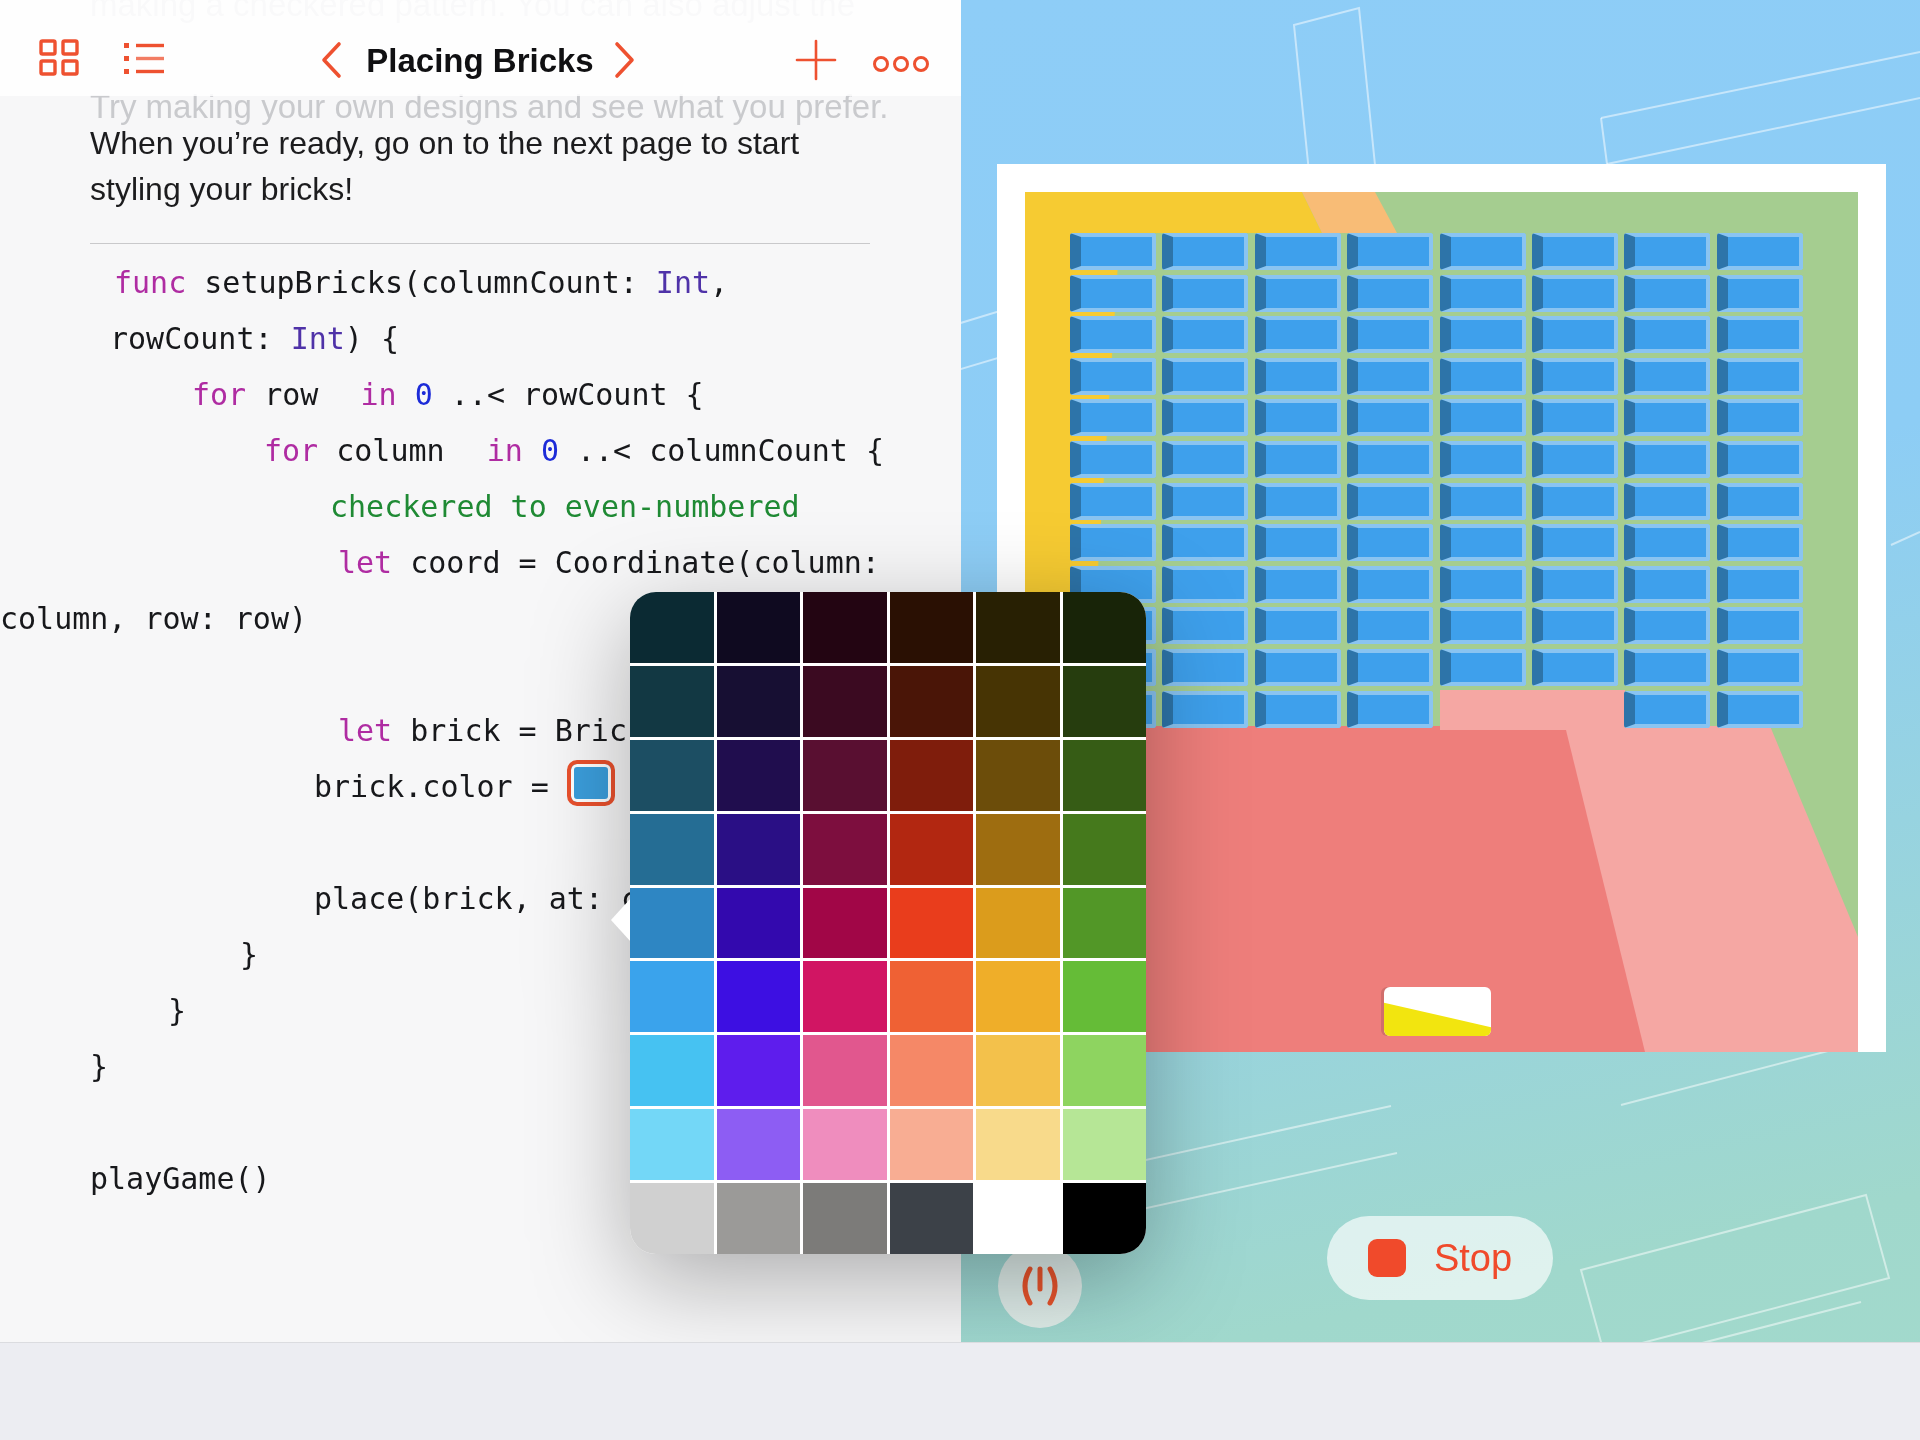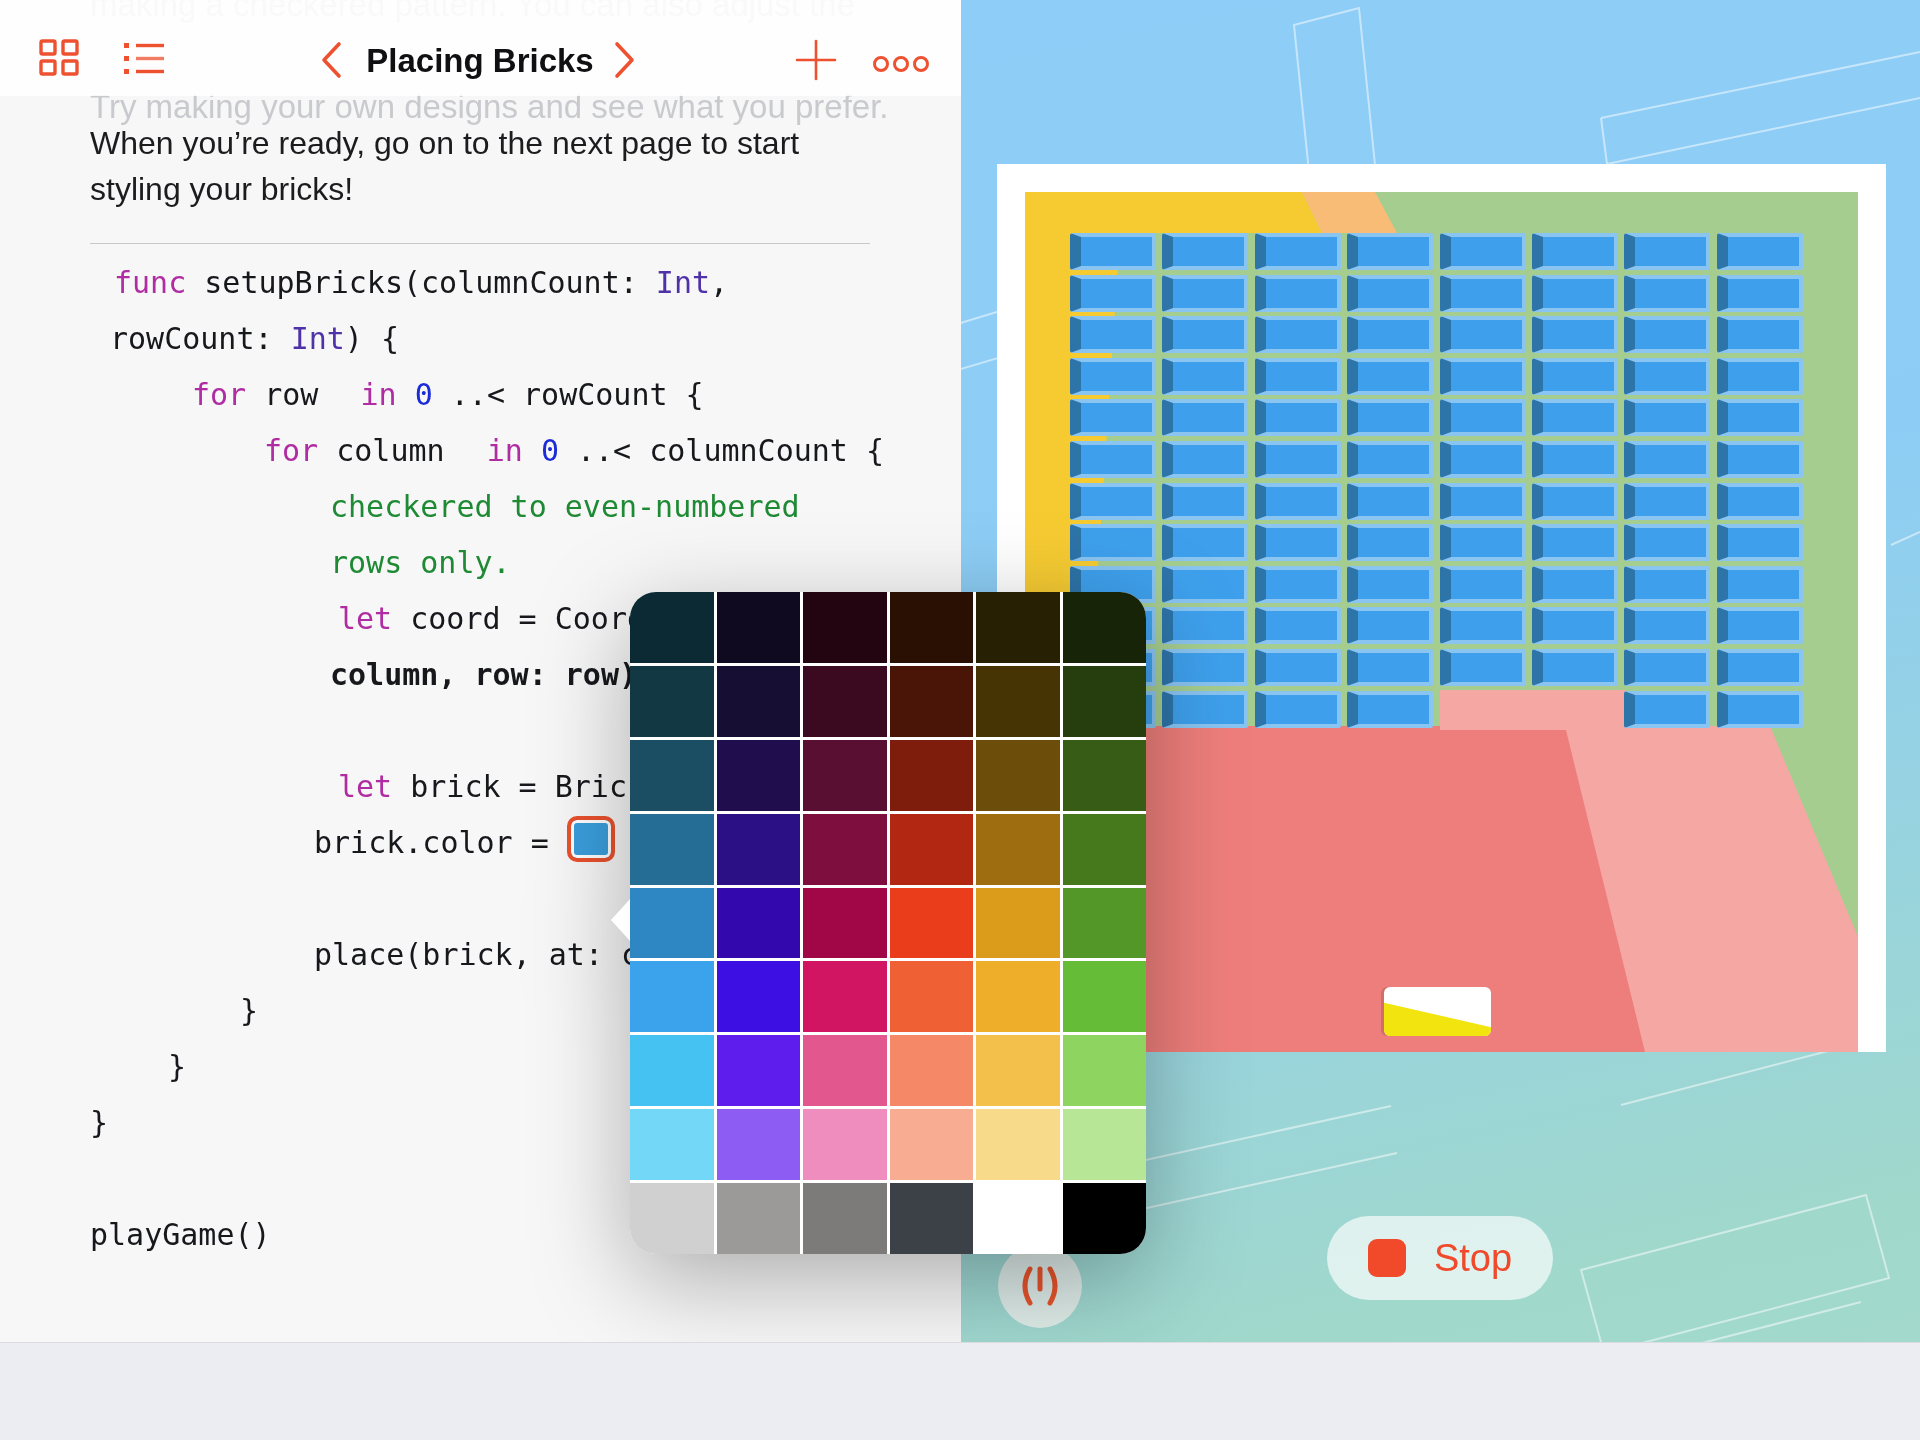--- a/index.html
+++ b/index.html
@@ -78,23 +78,22 @@
     <div class="faint-line" id="faint1">making a checkered pattern. You can also adjust the</div>
     <div class="faint-line" id="faint3">Try making your own designs and see what you prefer.</div>
     <div id="paragraph">When you’re ready, go on to the next page to start styling your bricks!</div>
     <div id="divider"></div>
     <div id="code-area">
         <div class="code-line" style="padding-left: 90px;"><span class="tk-kw">func</span><span class="tk-pl"> setupBricks(columnCount: </span><span class="tk-ty">Int</span><span class="tk-pl">,</span></div>
         <div class="code-line" style="padding-left: 110px;"><span class="tk-pl">rowCount: </span><span class="tk-ty">Int</span><span class="tk-pl">) {</span></div>
         <div class="code-line" style="padding-left: 168px;"><span class="tk-kw">for</span><span class="tk-pl"> row </span><span class="tk-kw">in</span><span class="tk-pl"> </span><span class="tk-num">0</span><span class="tk-pl"> ..&lt; rowCount {</span></div>
         <div class="code-line" style="padding-left: 240px;"><span class="tk-kw">for</span><span class="tk-pl"> column </span><span class="tk-kw">in</span><span class="tk-pl"> </span><span class="tk-num">0</span><span class="tk-pl"> ..&lt; columnCount {</span></div>
         <div class="code-line" style="padding-left: 330px;"><span class="tk-com">checkered to even-numbered</span></div>
-        <div class="code-line" style="padding-left: 330px;"><span class="tk-com">rows only.</span></div>
         <div class="code-line" style="padding-left: 314px;"><span class="tk-kw">let</span><span class="tk-pl"> coord = Coordinate(column:</span></div>
-        <div class="code-line" style="padding-left: 330px; font-weight: bold;"><span class="tk-pl">column, row: row)</span></div>
+        <div class="code-line" style=""><span class="tk-pl">column, row: row)</span></div>
         <div class="code-line" style="padding-left: 314px;"></div>
         <div class="code-line" style="padding-left: 314px;"><span class="tk-kw">let</span><span class="tk-pl"> brick = Brick()</span></div>
         <div class="code-line" style="padding-left: 314px;"><span class="tk-pl">brick.color = </span><span class="color-swatch" style="background: rgb(59, 158, 220);"></span></div>
         <div class="code-line" style="padding-left: 314px;"></div>
         <div class="code-line" style="padding-left: 314px;"><span class="tk-pl">place(brick, at: coord)</span></div>
         <div class="code-line" style="padding-left: 240px;"><span class="tk-pl">}</span></div>
         <div class="code-line" style="padding-left: 168px;"><span class="tk-pl">}</span></div>
         <div class="code-line" style="padding-left: 90px;"><span class="tk-pl">}</span></div>
         <div class="code-line" style="padding-left: 90px;"></div>
         <div class="code-line" style="padding-left: 90px;"><span class="tk-pl">playGame()</span></div>

